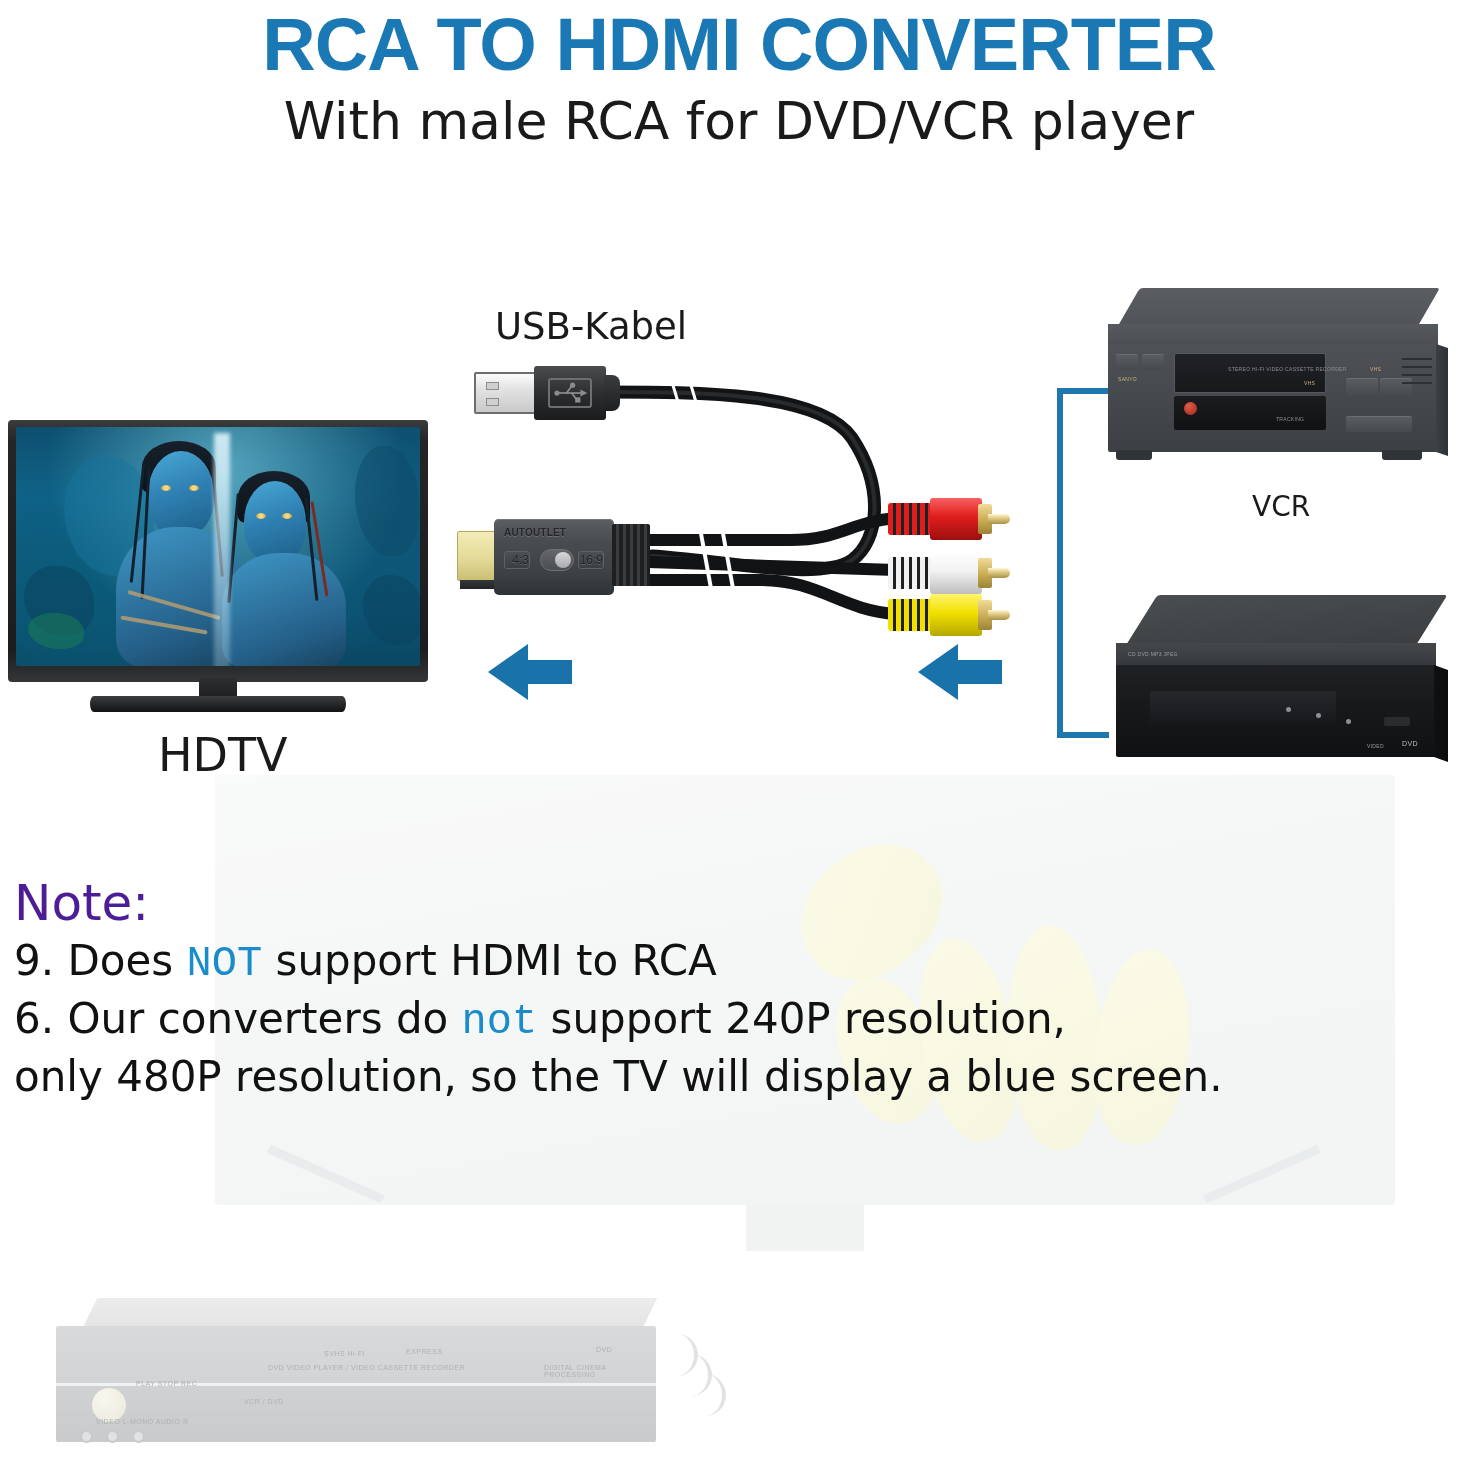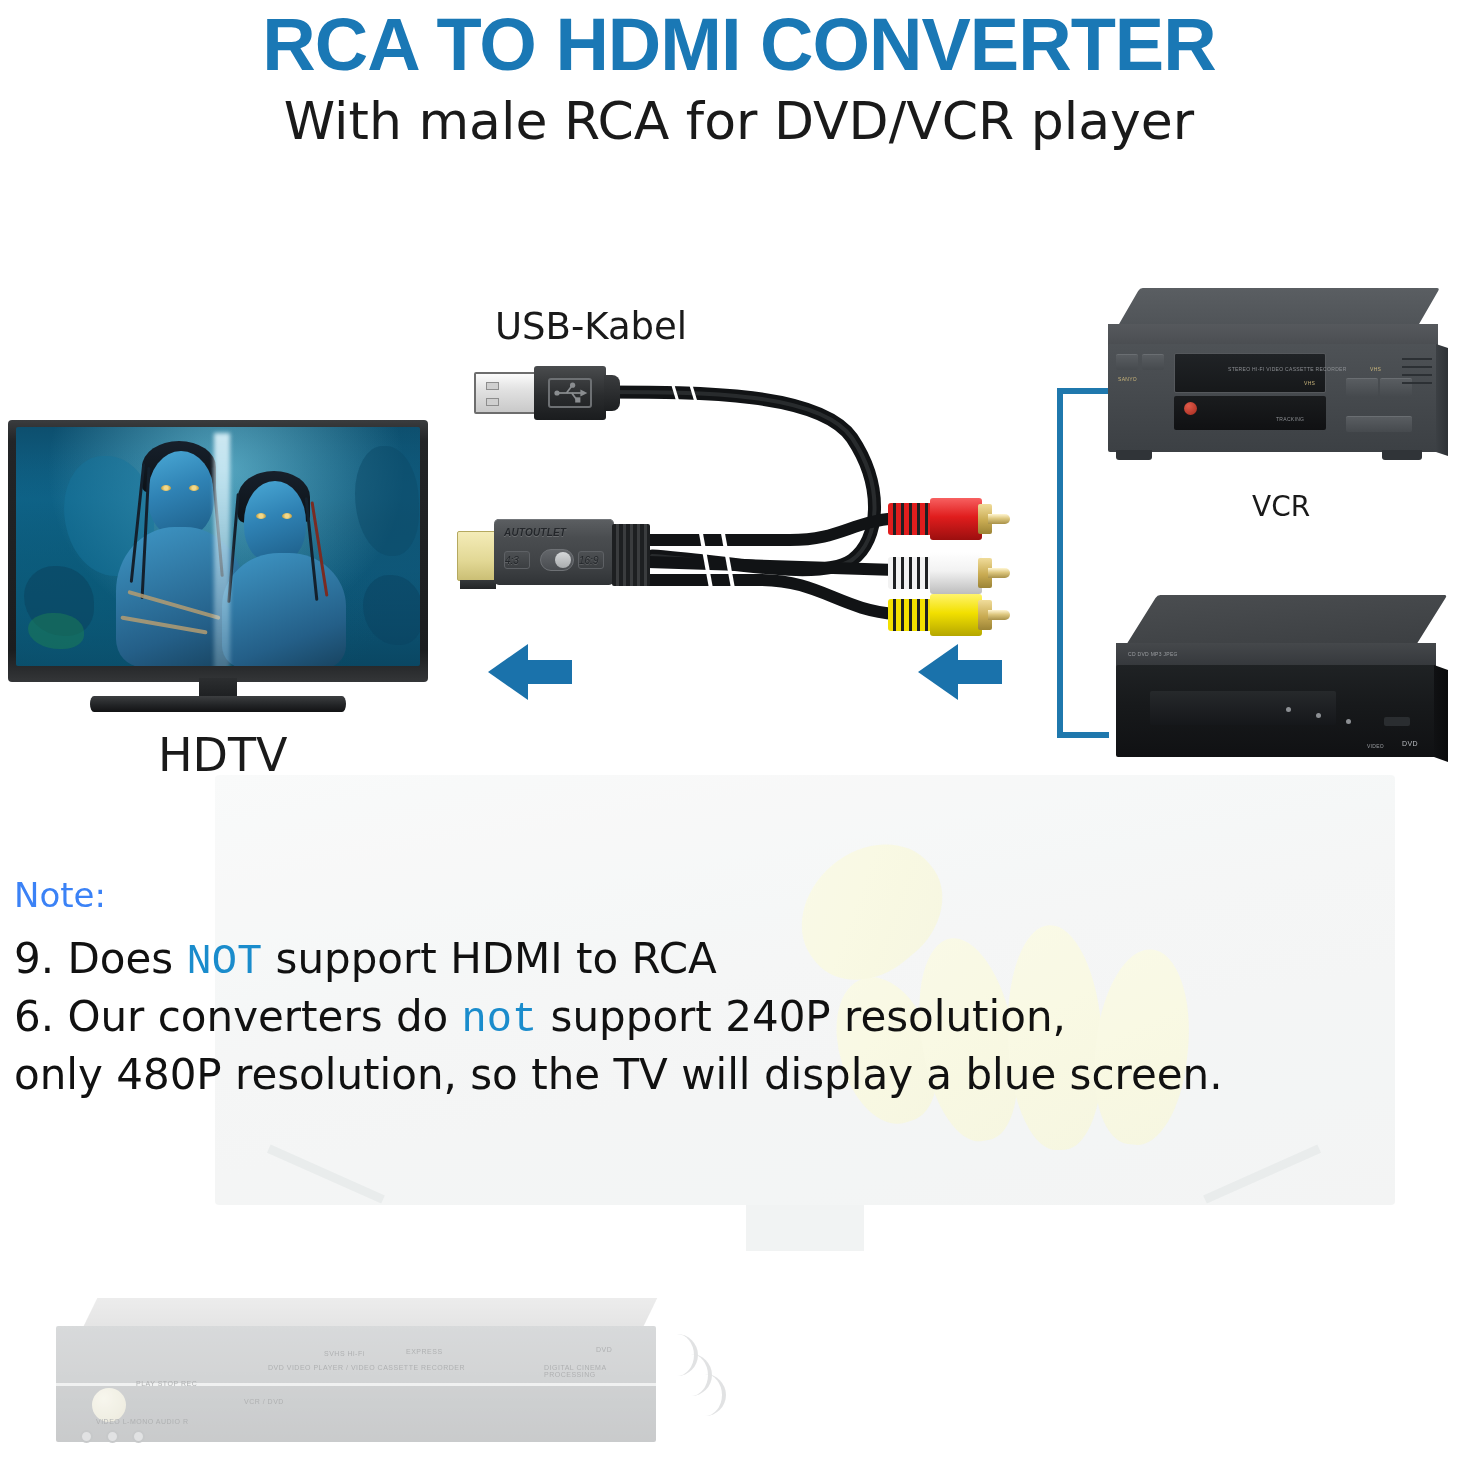--- a/index.html
+++ b/index.html
@@ -171,29 +171,29 @@
      border:2px solid #6d6d6d; border-radius:2px 0 0 2px; }
   .usb-plug .pin { position:absolute; background:#cfcfcf; border:1px solid #8d8d8d; width:13px; height:8px; left:10px; }
   .usb-body { position:absolute; left:534px; top:366px; width:72px; height:54px;
      background: linear-gradient(180deg,#4a4c4e,#2a2c2e 55%, #1a1c1e 100%);
      border-radius:3px; }
   .usb-body:after { content:""; position:absolute; right:-14px; top:9px; width:16px; height:36px;
      background: linear-gradient(180deg,#3a3c3e,#1d1f21); border-radius:0 8px 8px 0; }
   .usb-tri { position:absolute; left:14px; top:12px; width:44px; height:30px;
      border:2px solid #6d7073; border-radius:3px; }
 
-  .conv { position:absolute; left:494px; top:519px; width:120px; height:66px;
+  .conv { position:absolute; left:494px; top:519px; width:120px; height:76px;
      background: linear-gradient(180deg,#5c5f62 0%, #4a4d50 28%, #3e4144 72%, #303336 100%);
-     border-radius:5px; box-shadow: inset 0 1px 0 #73767a; font-style: italic; }
+     border-radius:5px; box-shadow: inset 0 1px 0 #73767a; }
   .conv-logo { position:absolute; left:10px; top:8px; font-size:10px; color:#23262a;
      letter-spacing:.2px; font-weight:bold; font-family:"Liberation Sans", sans-serif;
      text-shadow: 0 1px 0 rgba(255,255,255,.18); }
   .conv-ar { position:absolute; top:32px; width:26px; height:18px; border-radius:3px;
      background: linear-gradient(180deg,#4d5053,#3c3f42); border:1px solid #5e6165;
-     font-size:10px; color:#23262a; text-align:left; line-height:17px;
+     font-size:12px; color:#23262a; text-align:right; line-height:17px;
      text-shadow: 0 1px 0 rgba(255,255,255,.16); }
   .conv-ar.left { left: 10px; }
   .conv-ar.right { right: 10px; }
   .conv-sw { position:absolute; left:46px; top:30px; width:34px; height:22px;
      border-radius:11px; background: linear-gradient(180deg,#63666a,#4a4d51); border:1px solid #6e7175; }
   .conv-sw:after { content:""; position:absolute; right:2px; top:2px; width:16px; height:16px;
      border-radius:50%; background: linear-gradient(180deg,#d6d8da,#a9acae); }
   .hdmi-tip { position:absolute; left:457px; top:531px; width:40px; height:50px;
      background: linear-gradient(180deg,#f4ecb8,#e2d895 60%, #cbbf75 100%);
      border:1px solid #b5a95f; border-radius:2px 0 0 2px; }
@@ -210,22 +210,22 @@
   .rca-ring { position:absolute; left:90px; top:6px; width:14px; height:30px;
      background: linear-gradient(180deg,#f0dc9a,#c9ab52 55%, #9c8436 100%); border-radius:2px; }
   .rca-pin { position:absolute; left:100px; top:16px; width:22px; height:10px; border-radius:0 5px 5px 0;
      background: linear-gradient(180deg,#fff6d2,#ddc77f 45%, #a89149 100%); }
   .rca-red    { --c:#e01d1d; --cl:#f76060; --cd:#9c0f0f; left: 888px; top: 498px; }
   .rca-white  { --c:#f2f2f2; --cl:#ffffff; --cd:#bdbdbd; left: 888px; top: 552px; }
   .rca-yellow { --c:#f2e000; --cl:#fff46b; --cd:#b5a700; left: 888px; top: 594px; }
 
   
   .note { position:absolute; left: 14px; top: 878px; width: 1320px; }
-  .note-head { font-size: 34px; color:#3b82f6; font-family:"DejaVu Sans", sans-serif;
-     line-height:1.0; margin-bottom: 20px; }
+  .note-head { font-size: 50px; color:#4c1d95; font-family:"DejaVu Sans", sans-serif;
+     line-height:1.0; margin-bottom: 6px; }
   .note-line { font-size: 42px; color:#111; font-family:"DejaVu Sans", sans-serif;
      line-height: 1.28; white-space: nowrap; }
   .hl { color:#1a8ccc;font-family:Liberation Mono, monospace; }
 </style>
 </head>
 <body>
 
 <div class="page">
 
   <div class="wm-tv"></div>

